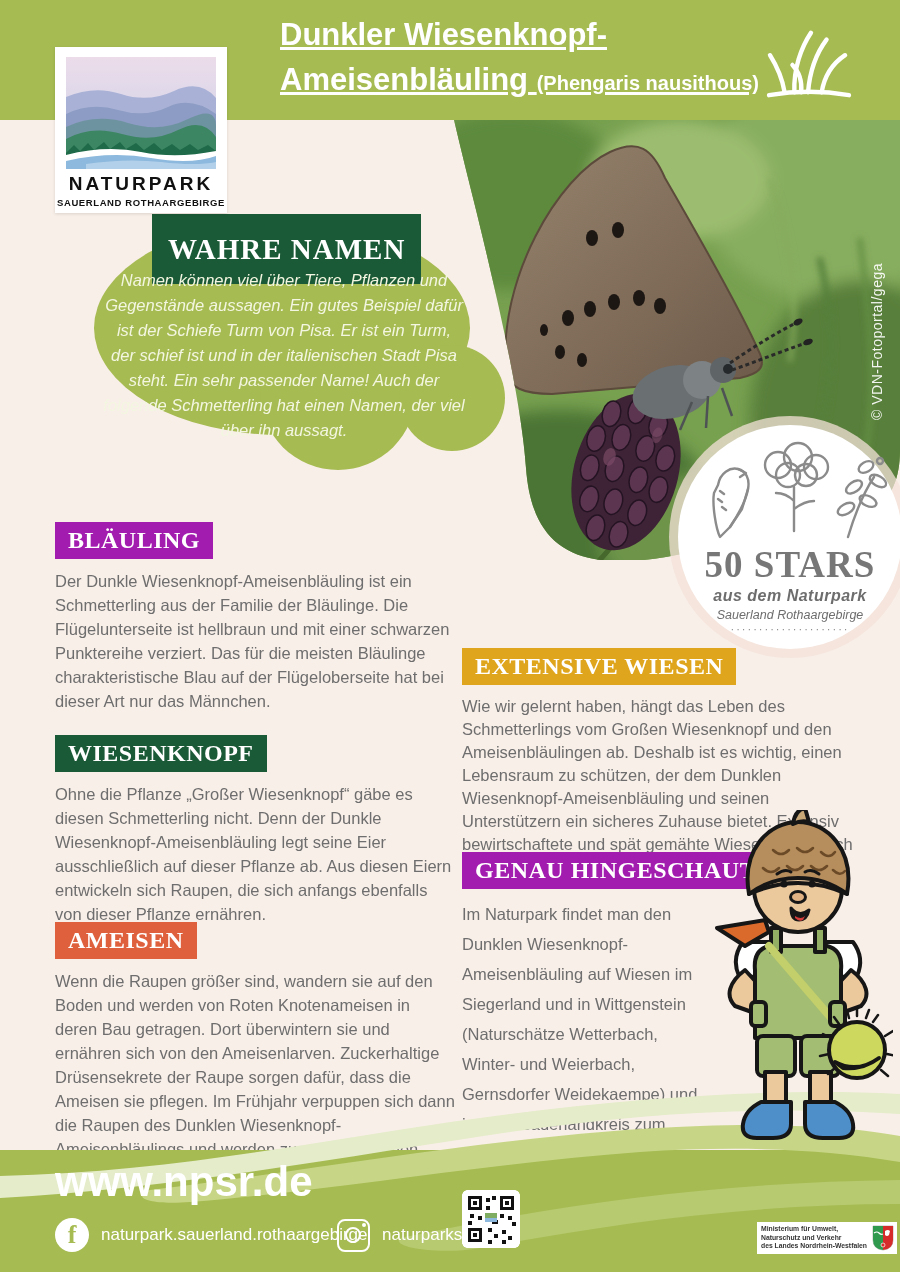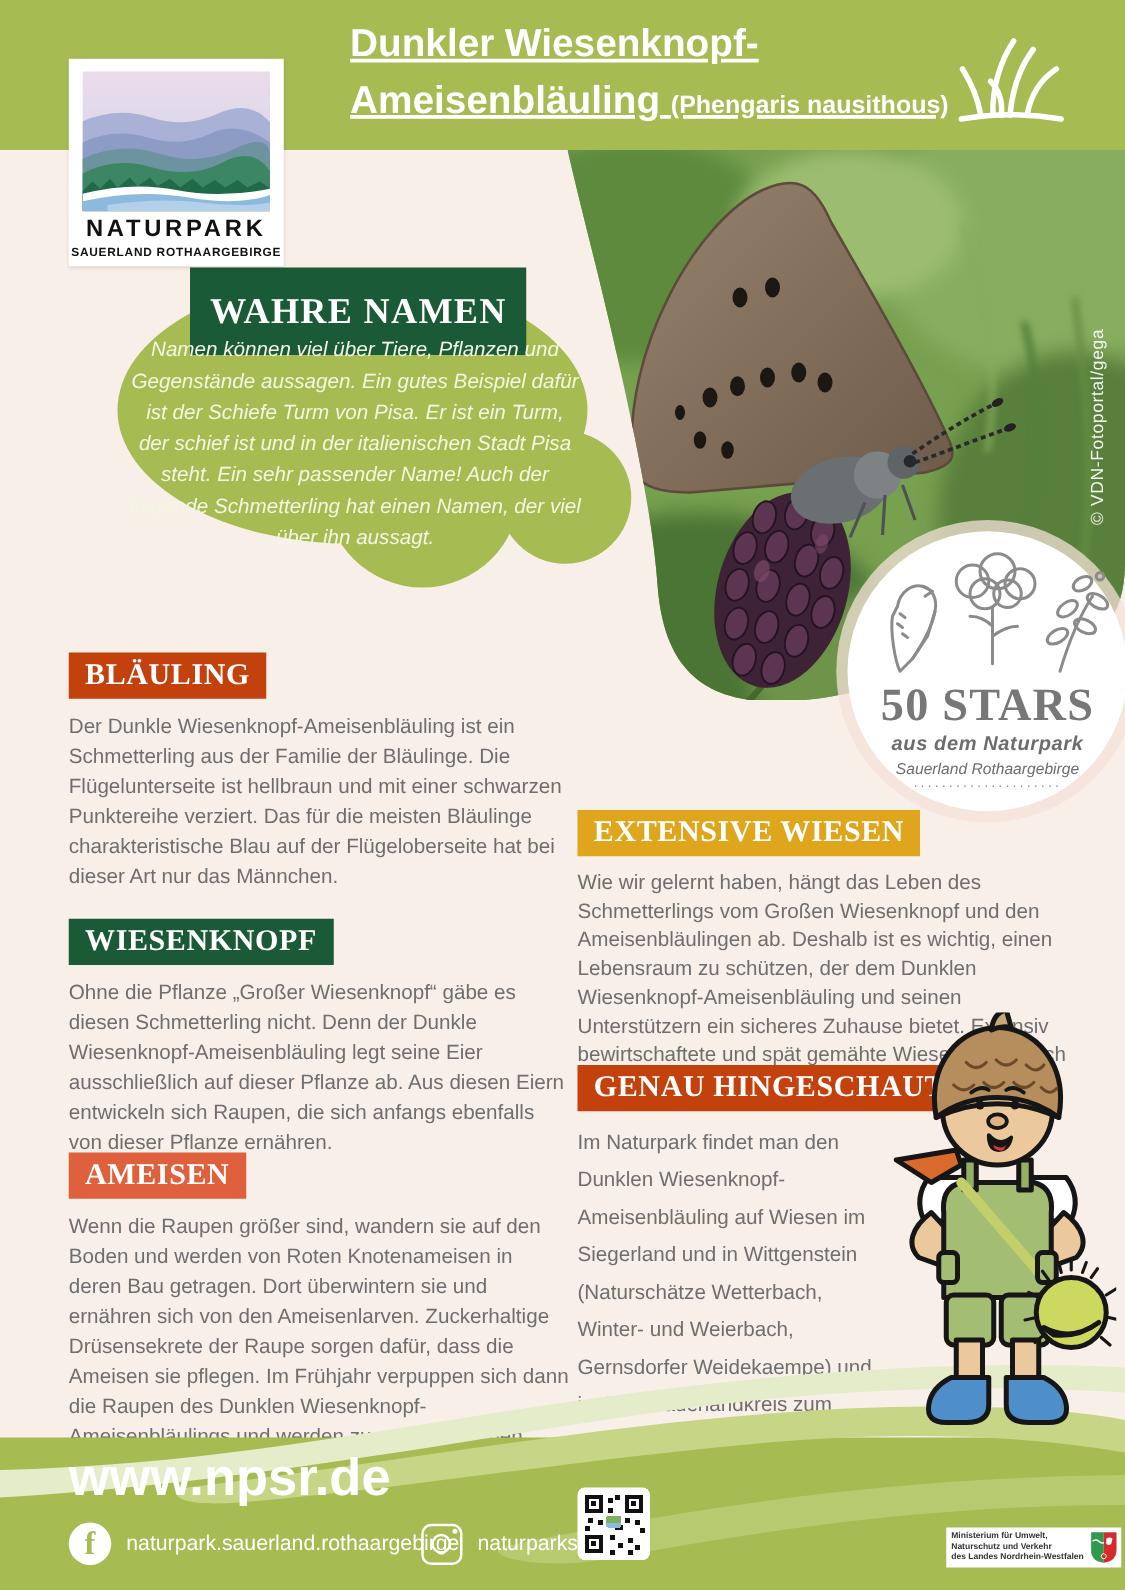--- a/index.html
+++ b/index.html
@@ -33,21 +33,21 @@
   .badge-title{position:absolute;left:0;top:118px;width:224px;font-family:"Liberation Serif",serif;
                font-weight:bold;font-size:37px;color:#777;letter-spacing:1px;}
   .badge-sub{position:absolute;left:0;top:162px;width:224px;font-style:italic;font-weight:bold;
              font-size:16px;color:#6d6d6d;letter-spacing:.5px;}
   .badge-sub2{position:absolute;left:0;top:183px;width:224px;font-style:italic;font-size:12.5px;color:#6d6d6d;}
   .badge-dots{position:absolute;left:0;top:198px;width:224px;font-size:11px;color:#8a8a8a;letter-spacing:2px;}
   
   .section{position:absolute;z-index:4;}
   .sec-head{display:inline-block;color:#fff;font-family:"Liberation Serif",serif;font-weight:bold;
             font-size:24px;line-height:37px;padding:0 13px;letter-spacing:.5px;}
-  .c-blue{background:#c2410c;} .c-green{background:#1b5a37;} .c-orange{background:#df603c;} .c-gold{background:#dfa51d;}
+  .c-blue{background:#a21caf;} .c-green{background:#1b5a37;} .c-orange{background:#df603c;} .c-gold{background:#dfa51d;}
   .sec-body{margin:10px 0 0 0;color:#6e6e6e;font-size:16.5px;line-height:24px;}
   
   .mascot{position:absolute;left:703px;top:810px;width:190px;height:345px;z-index:7;}
   
   .waves{position:absolute;left:0;top:1080px;width:900px;height:192px;z-index:5;}
   .site{position:absolute;left:55px;top:1158px;color:#fff;font-weight:bold;font-size:42px;z-index:8;}
   .social{position:absolute;top:1217px;height:36px;z-index:8;display:flex;align-items:center;gap:12px;color:#fff;}
   .fb{left:55px;} .ig{left:337px;}
   .fb-circle{width:34px;height:34px;border-radius:50%;background:#fff;color:#a6bb52;font-weight:bold;
              font-size:26px;line-height:34px;text-align:center;font-family:"Liberation Serif",serif;}

